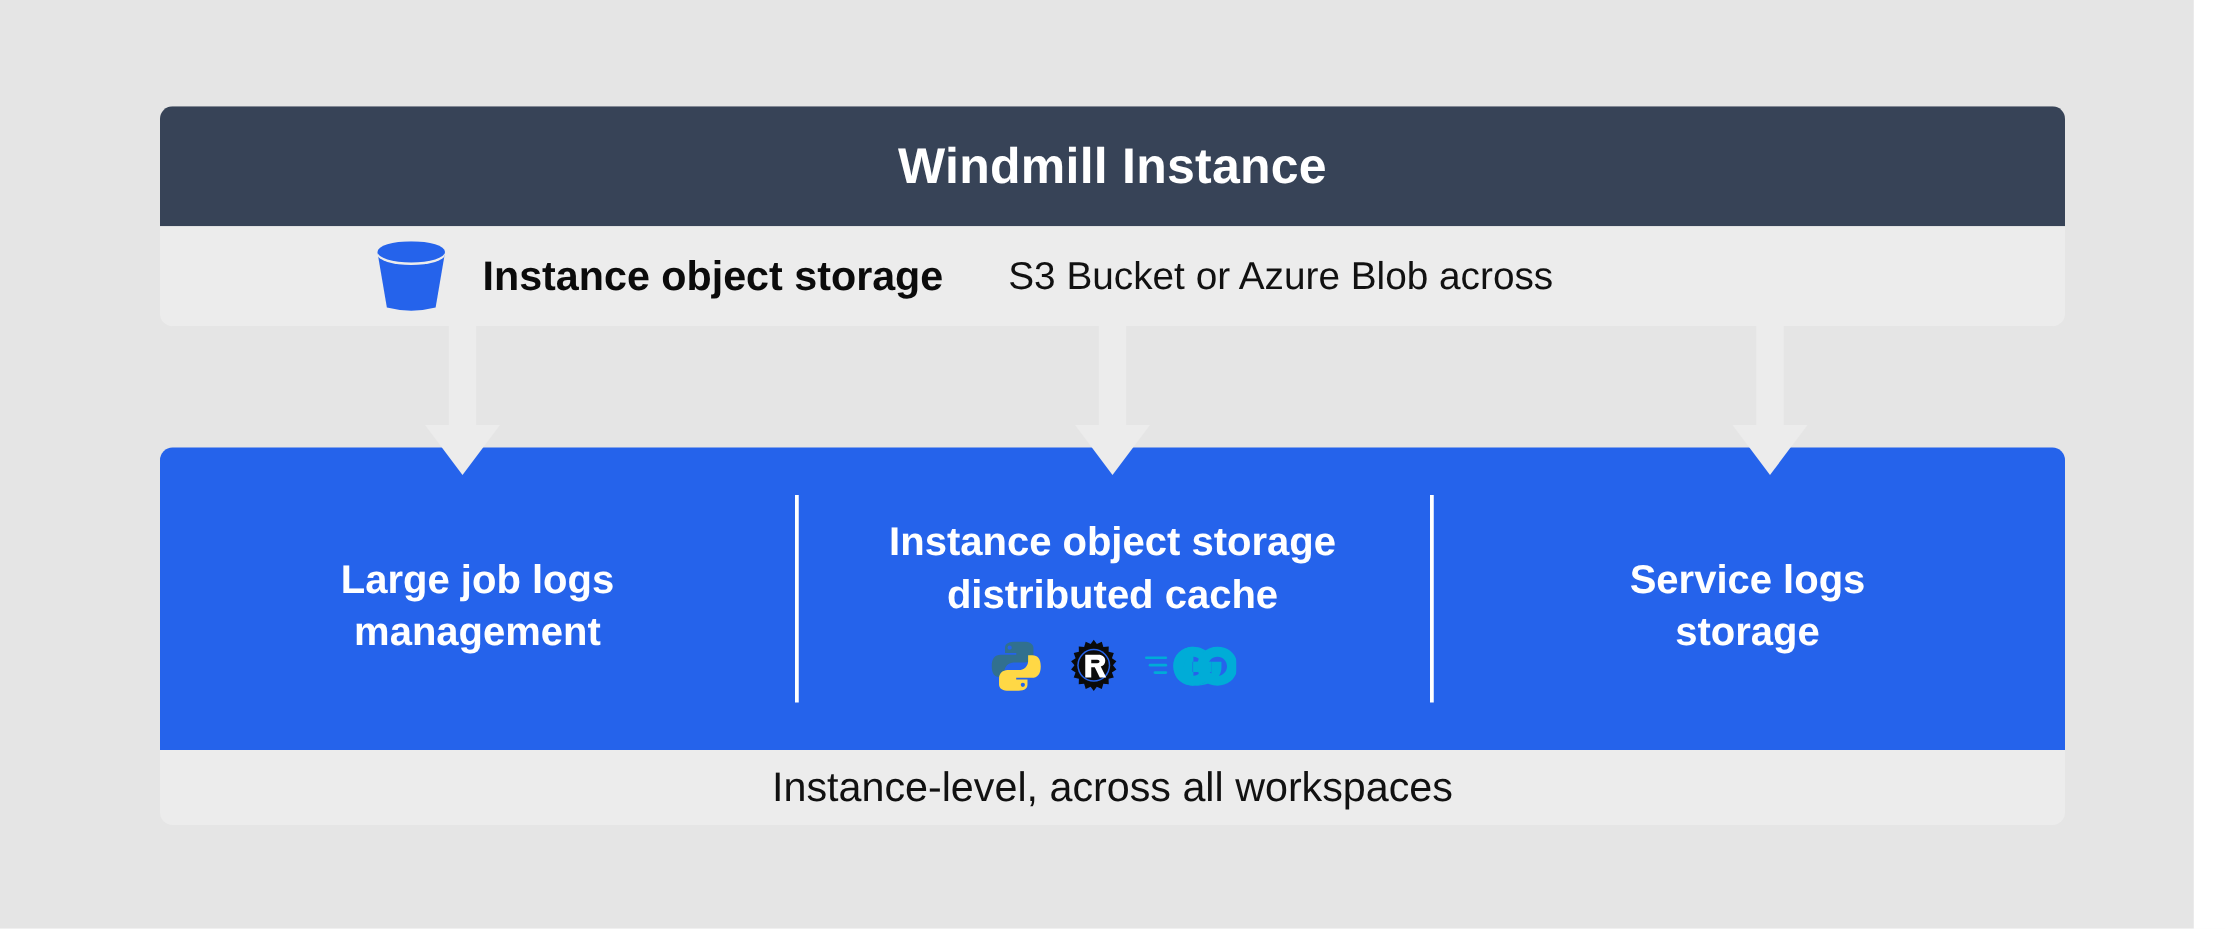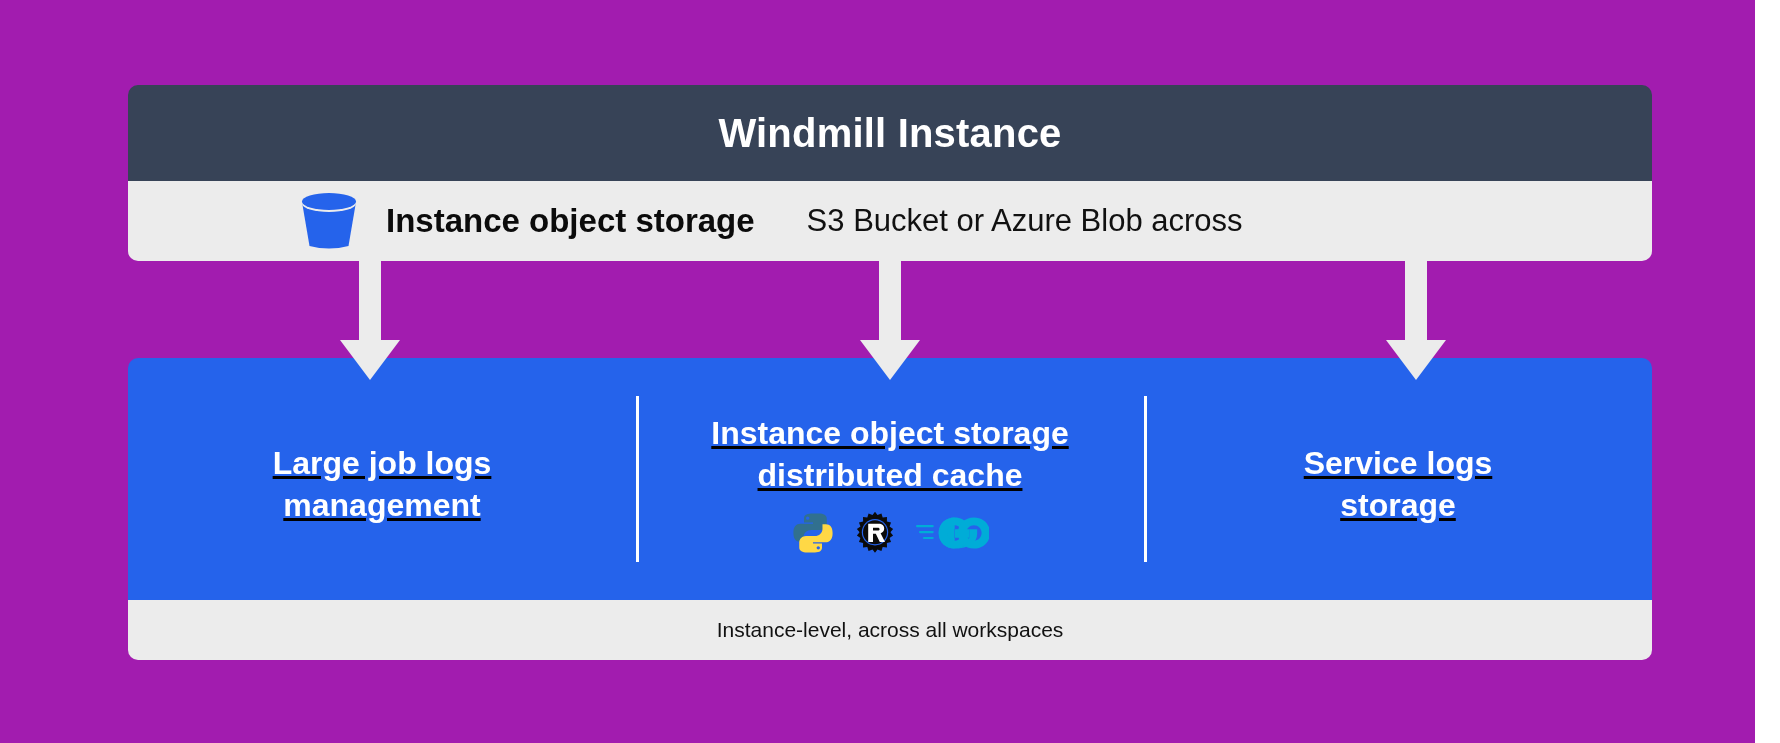--- a/index.html
+++ b/index.html
@@ -11,21 +11,21 @@
     width: 1780px;
     height: 743px;
     font-family: "Liberation Sans", sans-serif;
     overflow: hidden;
   }
 
   .canvas {
     position: relative;
     width: 1755px;
     height: 743px;
-    background: #a21caf;
+    background: #e5e5e5;
   }
 
   
   .top-block {
     position: absolute;
     left: 128px;
     top: 85px;
     width: 1524px;
     border-radius: 10px;
     overflow: hidden;
@@ -104,21 +104,20 @@
   .feature-panel {
     position: absolute;
     left: 128px;
     top: 358px;
     width: 1524px;
     height: 242px;
     background: #2563eb;
     border-radius: 10px 10px 0 0;
     display: flex;
     z-index: 1;
-    text-decoration: underline;
   }
   .feature-col {
     flex: 1 1 0;
     position: relative;
     display: flex;
     flex-direction: column;
     align-items: center;
     justify-content: center;
     padding-top: 10px;
   }
@@ -157,21 +156,21 @@
     height: 60px;
     background: #ececec;
     border-radius: 0 0 10px 10px;
     display: flex;
     align-items: center;
     justify-content: center;
     z-index: 1;
   }
   .footer-text {
     color: #111111;
-    font-size: 21px;
+    font-size: 33px;
     font-weight: normal;
   }
 </style>
 </head>
 <body>
 
 <div class="canvas">
 
   <div class="arrow" style="left:340px; top:248px; height:130px;">
     <div class="stem" style="height:100px;"></div>

